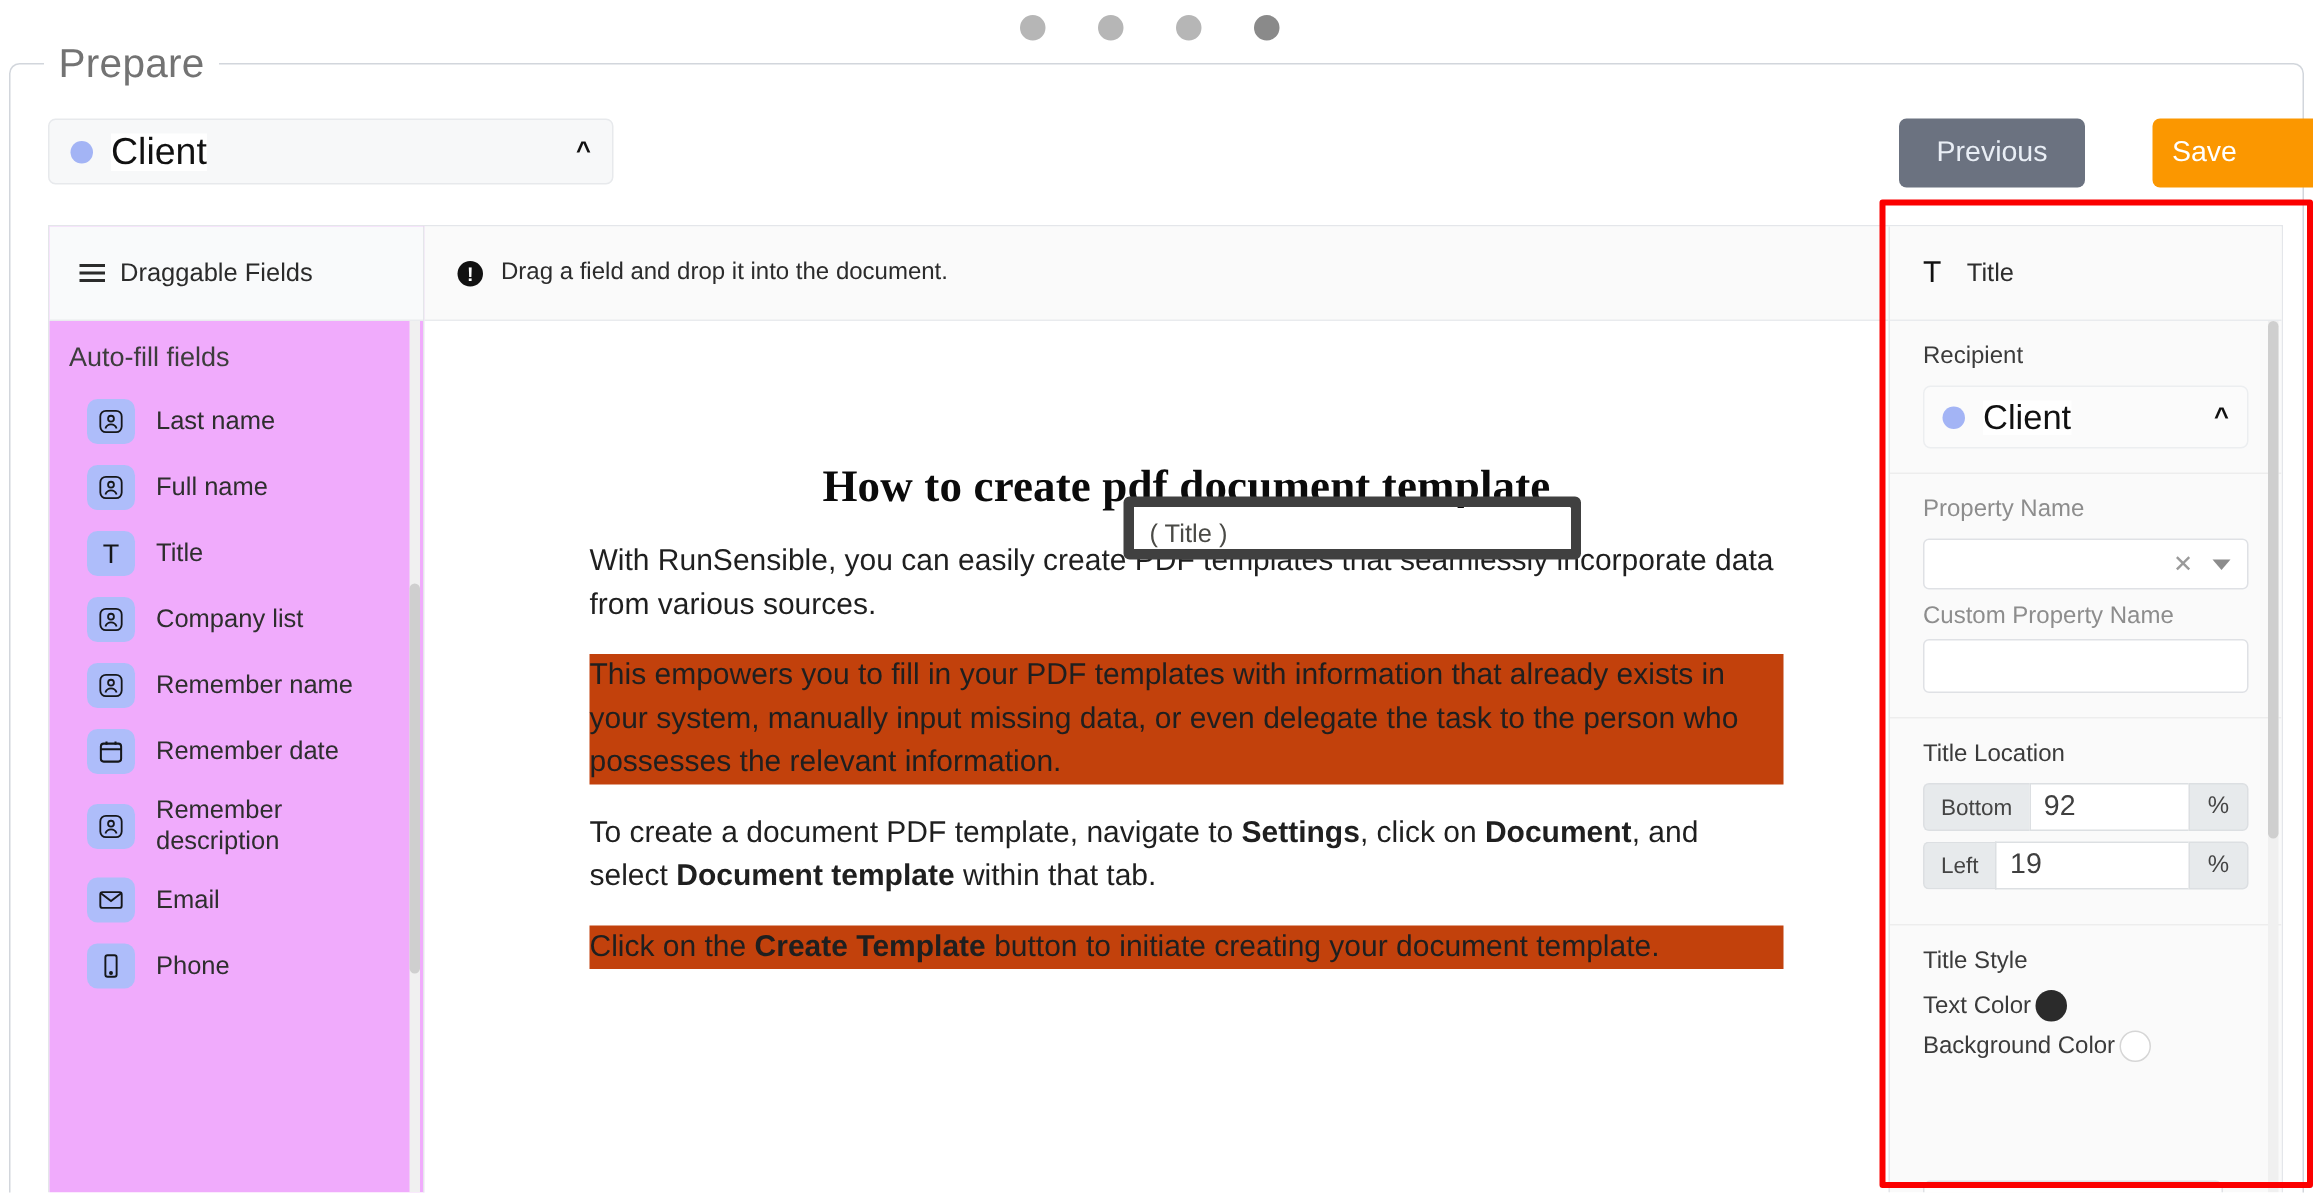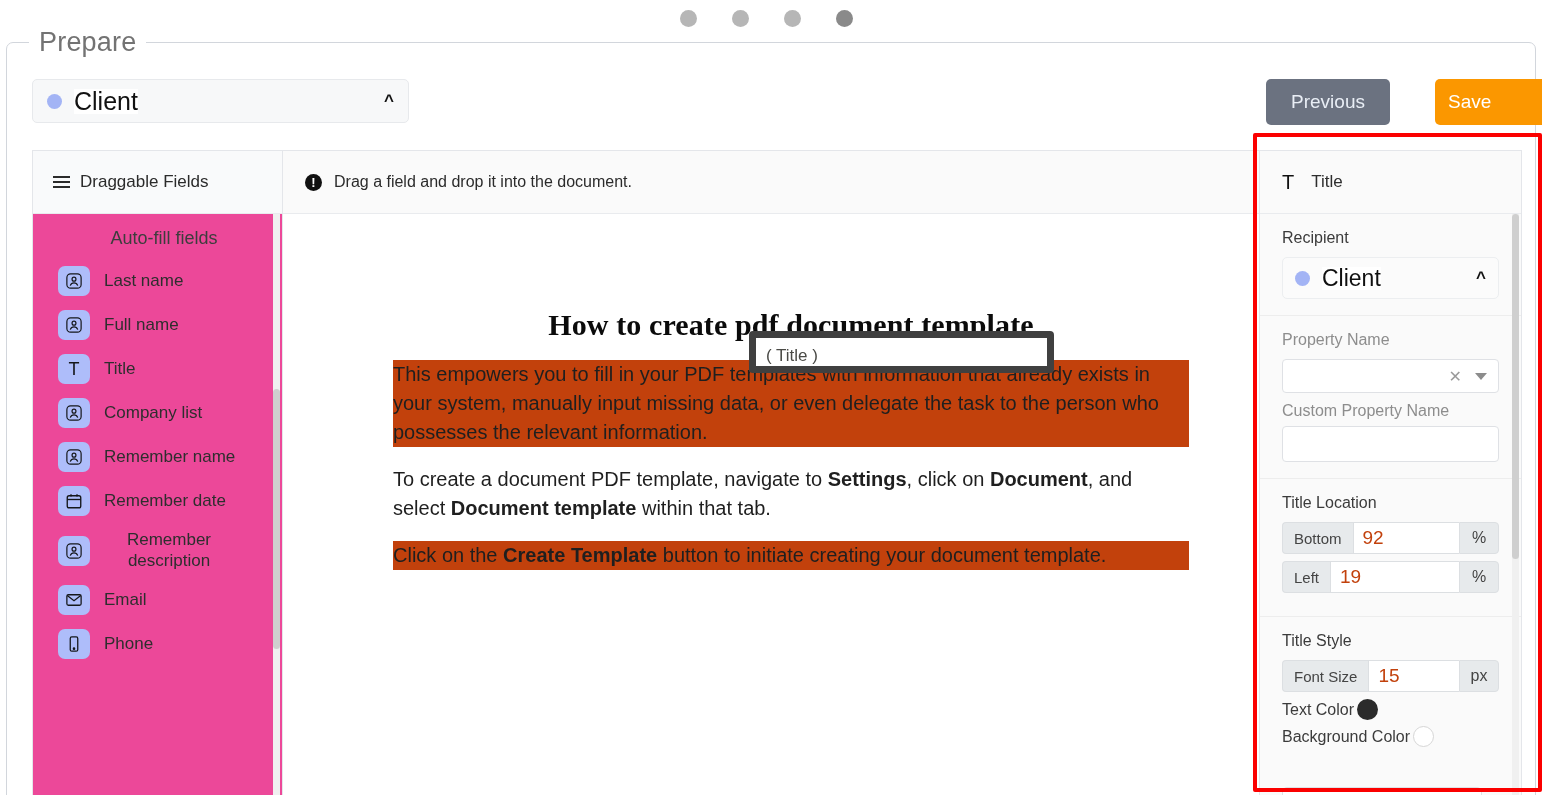--- a/index.html
+++ b/index.html
@@ -67,21 +67,21 @@
 
   
   .panes {
     position:absolute; left: 32px; top: 150px;
     width: 1490px; height: 645px;
     border: 1px solid #e4e6ea; border-bottom: none;
     background: #fff;
     display: flex;
   }
   
-  .side { width: 250px; border-right: 1px solid #e4e6ea; display:flex; flex-direction:column; background:#ec4899;text-align:center; }
+  .side { width: 250px; border-right: 1px solid #e4e6ea; display:flex; flex-direction:column; background:#f0abfc; }
   .side-head {
     height: 63px; display:flex; align-items:center; gap: 10px;
     padding: 0 20px; background:#f9fafb; border-bottom:1px solid #e9ebee;
     font-size: 17px; color:#2b2b2b;
   }
   .hamburger { display:inline-flex; flex-direction:column; gap:3px; }
   .hamburger i { display:block; width:17px; height:2px; background:#2b2b2b; }
   .side-body { position:relative; flex:1; overflow:hidden; padding: 14px 0 0 0; }
   .side-title { font-size: 18px; color:#3d3d3d; padding: 0 0 10px 13px; }
   .field-item {
@@ -166,21 +166,21 @@
   .inp .cv { width:0;height:0;border-left:6px solid transparent;border-right:6px solid transparent;border-top:7px solid #8c8c8c; cursor:pointer; }
   .inp.plain { justify-content:flex-start; height: 36px; }
   .row-group { display:flex; align-items:stretch; margin-bottom: 7px; height: 32px; }
   .rg-key {
     background:#e7eaec; border:1px solid #dcdfe2; border-right:none; border-radius:4px 0 0 4px;
     display:flex; align-items:center; padding: 0 11px; font-size: 15px; color:#444;
     flex: 0 0 auto;
   }
   .rg-val {
     flex:1; background:#fff; border:1px solid #dcdfe2; border-right:none;
-    display:flex; align-items:center; padding: 0 9px; font-size: 19px; color:#c2410c; min-width: 0;
+    display:flex; align-items:center; padding: 0 9px; font-size: 19px; color:#404040; min-width: 0;
   }
   .rg-unit {
     background:#e7eaec; border:1px solid #dcdfe2; border-radius:0 4px 4px 0;
     display:flex; align-items:center; justify-content:center; width: 40px;
     font-size: 16px; color:#444; flex:0 0 auto;
   }
   .color-row { display:flex; align-items:center; gap: 3px; margin-top: 6px; font-size: 16px; color:#3b3b3b;text-align:right; }
   .swatch { width: 21px; height: 21px; border-radius:50%; }
   .swatch.dark { background: #2b2b2b; }
   .swatch.empty { background: #fff; border: 1px solid #d6d6d6; }
@@ -330,20 +330,21 @@
     </div>
 
     <div class="center">
       <div class="center-head">
         <span class="excl">!</span>
         <span>Drag a field and drop it into the document.</span>
       </div>
       <div class="doc">
         <textarea class="title-field" style="">( Title )</textarea>
         <h1 class="doc-h1">How to create pdf document template</h1>
+        <p class="doc-p">With RunSensible, you can easily create PDF templates that seamlessly incorporate data from various sources.</p>
         <p class="doc-p hl">This empowers you to fill in your PDF templates with information that already exists in your system, manually input missing data, or even delegate the task to the person who possesses the relevant information.</p>
         <p class="doc-p">To create a document PDF template, navigate to <b>Settings</b>, click on <b>Document</b>, and select <b>Document template</b> within that tab.</p>
         <p class="doc-p hl"> Click on the <b>Create Template</b> button to initiate creating your document template.</p>
       </div>
     </div>
 
     <div class="right">
       <div class="right-head">
         <span class="t-icon">T</span>
         <span class="right-title">Title</span>
@@ -378,25 +379,20 @@
           </div>
           <div class="row-group">
             <div class="rg-key">Left</div>
             <div class="rg-val">19</div>
             <div class="rg-unit">%</div>
           </div>
         </div>
 
         <div class="sect nb">
           <div class="sect-label">Title Style</div>
-          <div class="row-group">
-            <div class="rg-key">Font Size</div>
-            <div class="rg-val">15</div>
-            <div class="rg-unit">px</div>
-          </div>
           <div class="color-row">
             <span>Text Color</span>
             <span class="swatch dark"></span>
           </div>
           <div class="color-row">
             <span>Background Color</span>
             <span class="swatch empty"></span>
           </div>
         </div>
 

